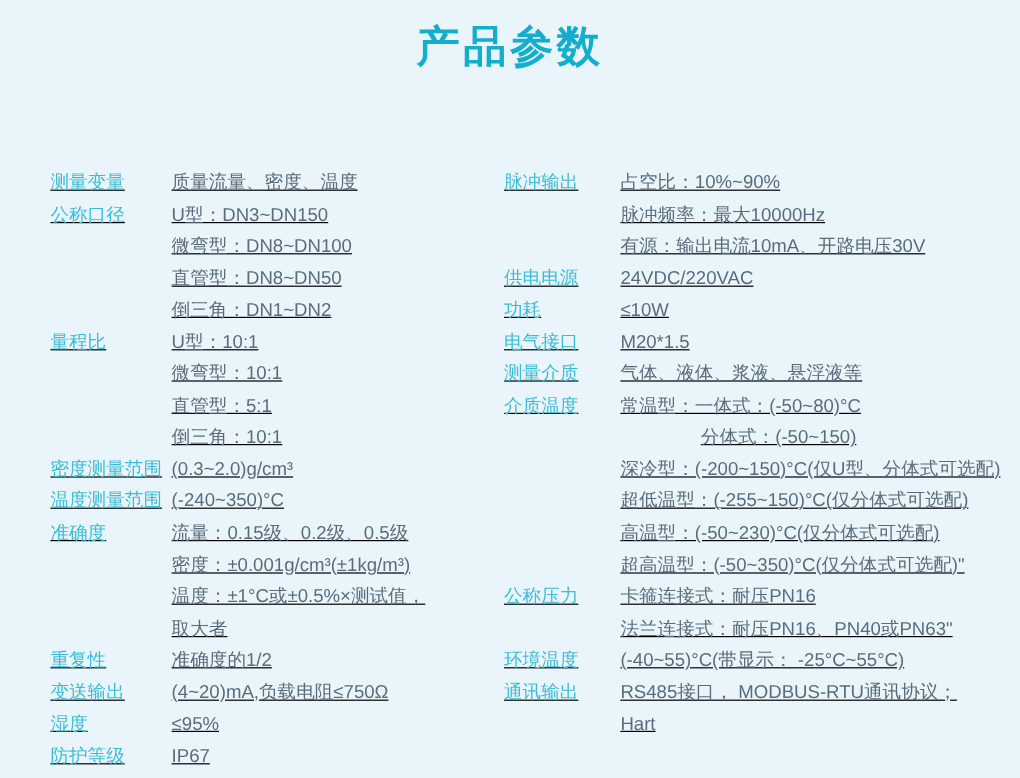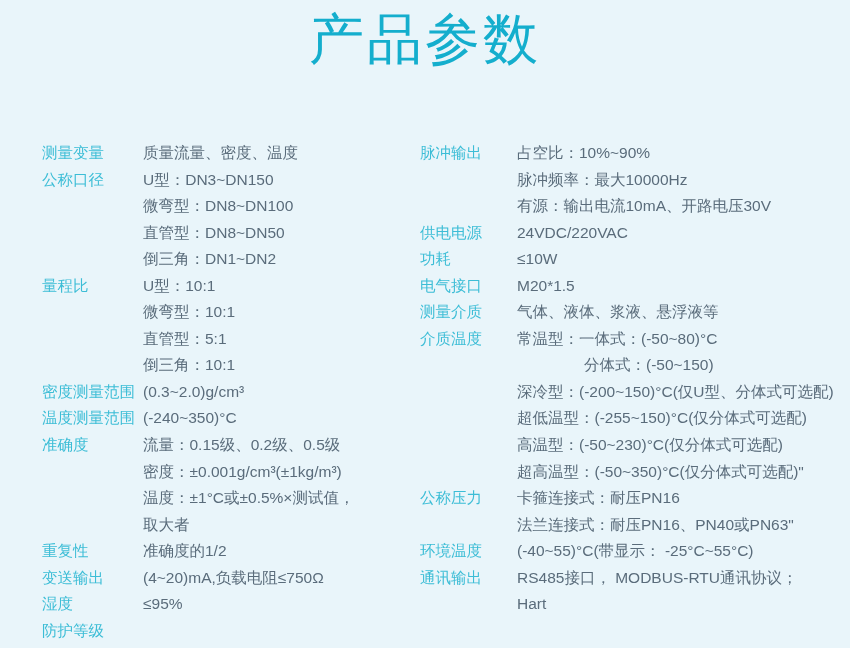--- a/index.html
+++ b/index.html
@@ -14,33 +14,34 @@
     background:var(--background);
     font-family:"Liberation Sans","DejaVu Sans",sans-serif;
     overflow:hidden;
   }
   .title-wrap{
     height:64px;
     padding-top:14px;
     text-align:center;
   }
   .page-title{
-    font-size:55px;
-    font-weight:normal;
+    font-size:36px;
+    font-weight:bold;
     color:var(--title);
     letter-spacing:3px;
     line-height:50px;
   }
   .params{
     margin-top:62px;
     margin-left:42px;
     margin-right:26px;
     display:grid;
     grid-template-columns:101px 277px 97px auto;
     grid-auto-rows:26.55px;
+    text-decoration:underline;
   }
   .params > div{
     font-size:15.5px;
     line-height:26.55px;
     white-space:nowrap;
     overflow:visible;
   }
   .lbl{color:var(--label);}
   .val{color:var(--value);}
 </style>
@@ -118,13 +119,14 @@
     <div class="val">(-40~55)°C(带显示： -25°C~55°C)</div>
     <div class="lbl">变送输出</div>
     <div class="val">(4~20)mA,负载电阻≤750Ω</div>
     <div class="lbl">通讯输出</div>
     <div class="val">RS485接口， MODBUS-RTU通讯协议；</div>
     <div class="lbl">湿度</div>
     <div class="val">≤95%</div>
     <div class="lbl"></div>
     <div class="val">Hart</div>
     <div class="lbl">防护等级</div>
+    <div class="val">IP67</div>
   </div>
 
 </body></html>

